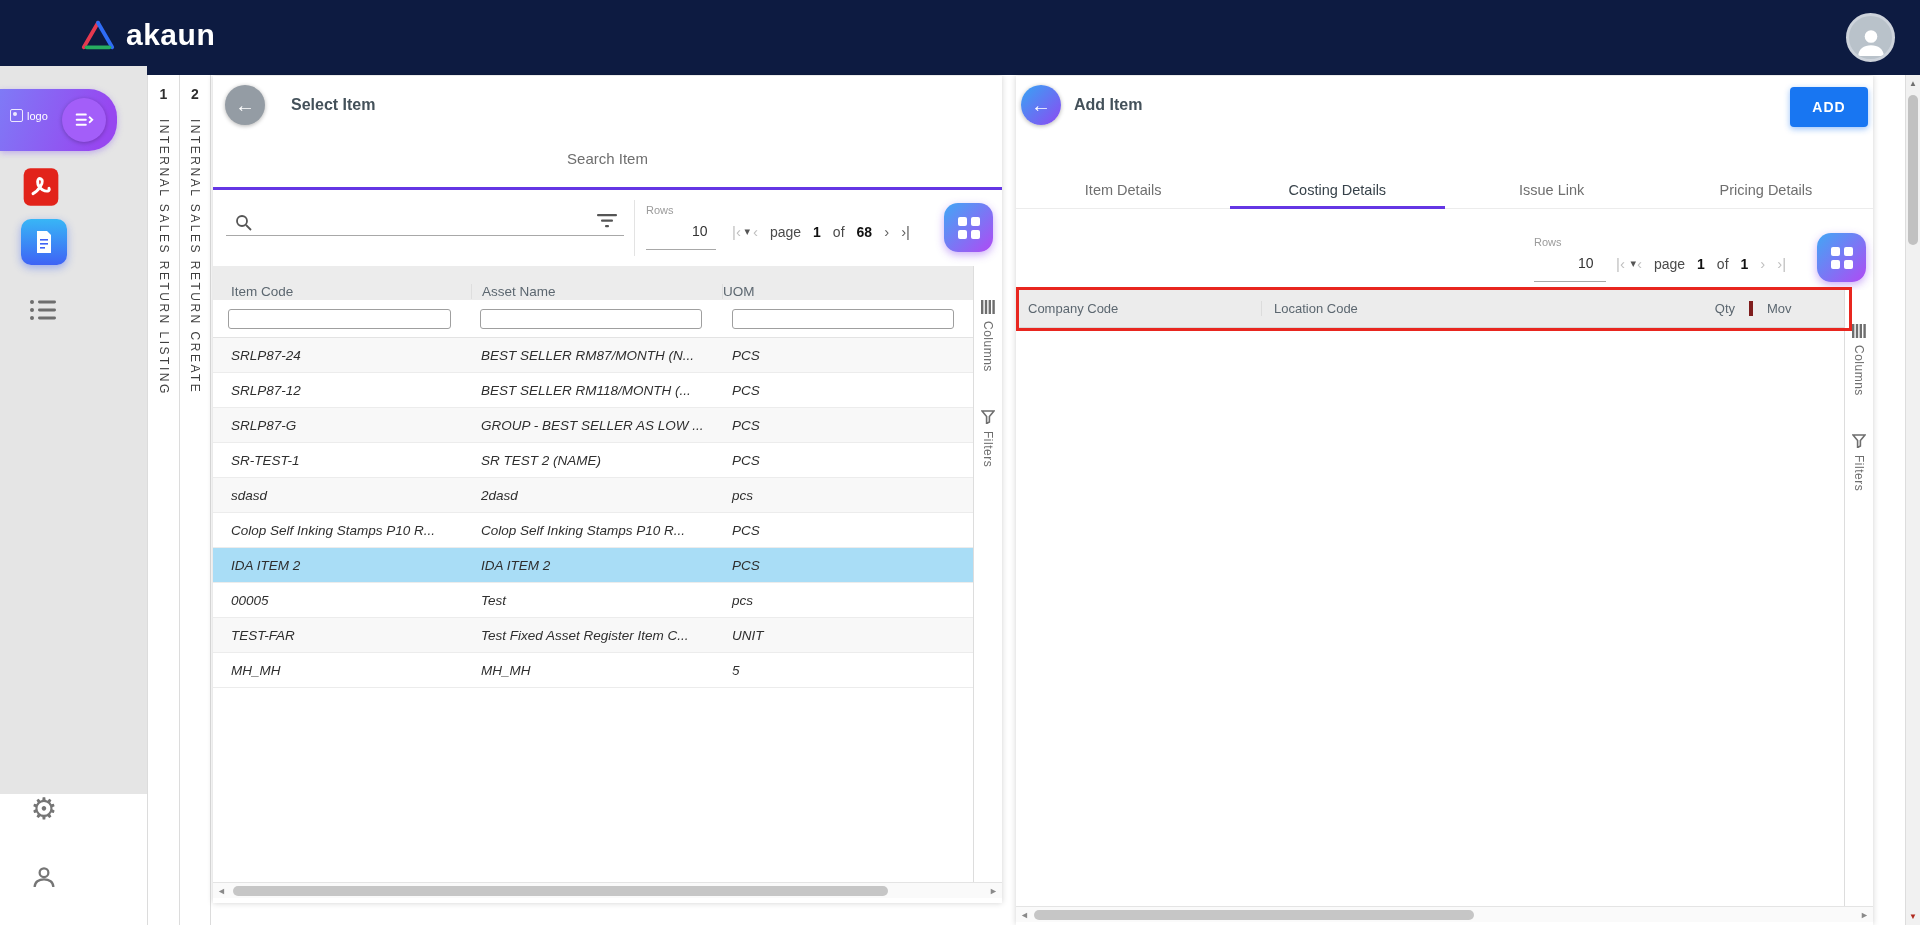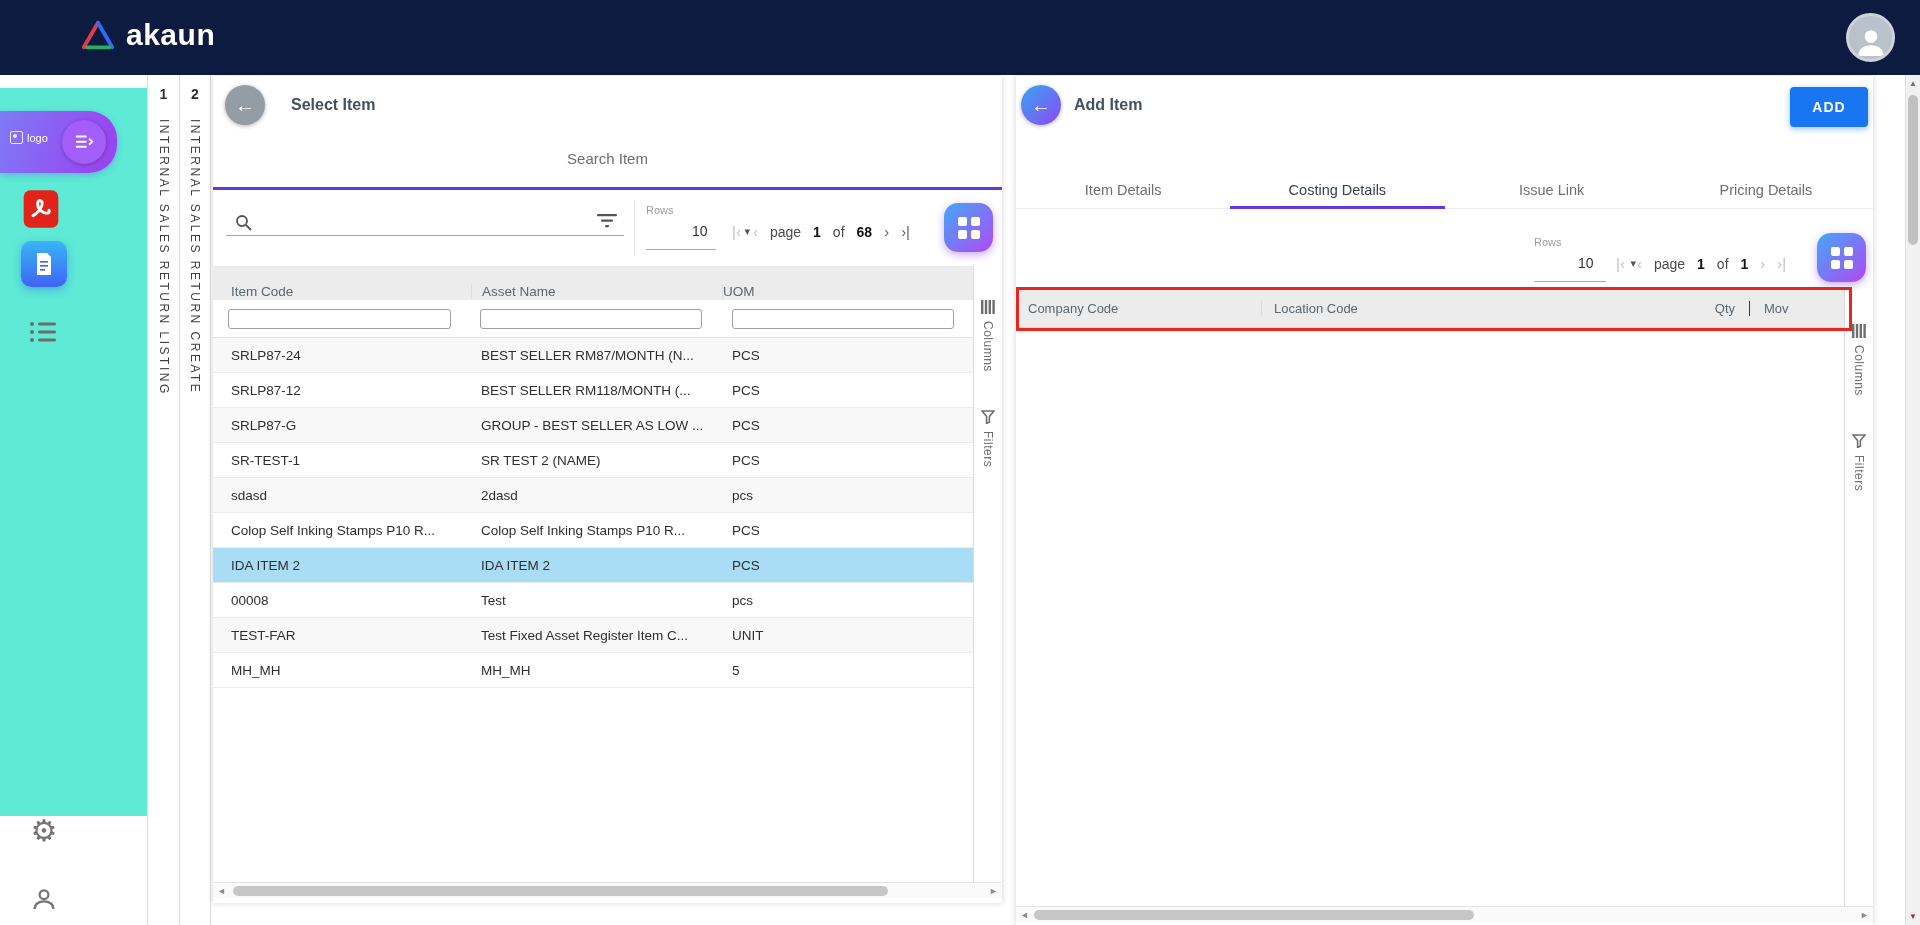--- a/index.html
+++ b/index.html
@@ -8,21 +8,21 @@
   .root { position:relative; width:1920px; height:925px; background:#fff; overflow:hidden; }
 
   
   .topbar { position:absolute; left:0; top:0; width:1920px; height:75px; background:#0d1b41; }
   .brand { position:absolute; left:80px; top:18px; display:flex; align-items:center; gap:10px; cursor:pointer; }
   .brand-name { color:#fff; font-size:30px; font-weight:bold; letter-spacing:.5px; }
   .avatar { position:absolute; right:25px; top:13px; width:49px; height:49px; border-radius:50%;
             background:#b9c2ca; border:3px solid #cdd3db; display:flex; align-items:flex-end; justify-content:center; overflow:hidden; cursor:pointer; }
 
   
-  .rail { position:absolute; left:0; top:88px; width:147px; height:728px; background:#5eead4; }
+  .rail { position:absolute; left:0; top:66px; width:147px; height:728px; background:#e5e5e5; }
   .logo-box { position:absolute; left:0; top:23px; width:117px; height:62px; border-radius:0 28px 28px 0;
               background:linear-gradient(110deg,#7f7af6 0%,#9747f0 85%); box-shadow:0 2px 6px rgba(120,70,240,.35); cursor:pointer; }
   .logo-broken { position:absolute; left:10px; top:20px; width:13px; height:13px; border:1.5px solid rgba(255,255,255,.85); border-radius:2px; }
   .logo-broken::after { content:""; position:absolute; left:2px; top:2px; width:4px; height:4px; border-radius:50%; background:rgba(255,255,255,.85); }
   .logo-alt { position:absolute; left:27px; top:21px; font-size:11px; color:#fff; }
   .menu-circle { position:absolute; right:11px; top:9px; width:44px; height:44px; border-radius:50%;
                  background:#a35ef9; box-shadow:0 1px 4px rgba(0,0,0,.25); display:flex; align-items:center; justify-content:center; cursor:pointer; }
   .rail-btn { position:absolute; cursor:pointer; display:flex; align-items:center; justify-content:center; }
   .rail-pdf { left:22px; top:101px; width:38px; height:40px; }
   .rail-doc { left:21px; top:153px; width:46px; height:46px; border-radius:10px;
@@ -99,21 +99,21 @@
   .th { font-size:13.5px; color:#5c6770; }
   .th.c0 { width:258px; padding-left:18px; }
   .th.c1 { width:251px; padding-left:10px; border-left:1px solid #dedede; }
   .th.c2 { width:251px; border-left:1px solid #dedede; }
   .tfilter { position:absolute; left:0; top:224px; width:760px; height:38px; background:#fff;
              border-bottom:1px solid #e3e3e3; display:flex; align-items:center; }
   .tfilter input { height:20px; border:1px solid #9f9f9f; border-radius:3px; outline:none; font-size:12px; padding:0 5px; color:#333; background:#fff; }
   .tfilter .f0 { margin-left:15px; width:223px; }
   .tfilter .f1 { margin-left:29px; width:222px; }
   .tfilter .f2 { margin-left:30px; width:222px; }
-  .tbody { position:absolute; left:0; top:262px; width:760px; }
+  .tbody { position:absolute; left:0; top:262px; width:760px;font-style:italic; }
   .trow { display:flex; align-items:center; height:35px; border-bottom:1px solid #ececec; background:#fff; cursor:pointer; }
   .trow.alt { background:#f8f8f8; }
   .trow.selected { background:#a9ddf6; }
   .tcell { font-size:13.5px; color:#2f2f2f; overflow:hidden; white-space:nowrap; text-overflow:ellipsis; }
   .tcell.c0 { width:258px; padding-left:18px; }
   .tcell.c1 { width:251px; padding-left:10px; }
   .tcell.c2 { width:251px; padding-left:10px; }
 
   
   .side-strip { position:absolute; top:0; width:29px; border-left:1px solid #ddd; display:flex; flex-direction:column;
@@ -141,21 +141,21 @@
   .rtab { flex:1; text-align:center; font-size:14.5px; color:#6f6f6f; line-height:38px; cursor:pointer; }
   .rtab.active { color:#37424a; }
   .rtab-underline { position:absolute; top:130px; height:3px; background:#6436e4; }
 
   .rthead { position:absolute; left:0; top:214px; width:828px; height:38px; background:#ececec;
             display:flex; align-items:center; border-bottom:1px solid #d8d8d8; }
   .rth { font-size:13px; color:#5c6770; }
   .rth.c0 { width:245px; padding-left:12px; }
   .rth.c1 { width:253px; padding-left:12px; border-left:1px solid #dcdcdc; }
   .rth.c2 { width:235px; text-align:right; padding-right:14px; }
-  .rth.c3 { flex:1; padding-left:14px; border-left:1px solid #7f1d1d; overflow:hidden; white-space:nowrap; }
+  .rth.c3 { flex:1; padding-left:14px; border-left:4px solid #7f1d1d; overflow:hidden; white-space:nowrap; }
   .red-annotation { position:absolute; left:0; top:211px; width:836px; height:44px; border:3px solid #e8261f;
                     pointer-events:none; z-index:5; }
 
   
   .page-scrollbar { position:absolute; left:1905px; top:75px; width:15px; height:850px; background:#f1f1f1; border-left:1px solid #ddd; }
   .ps-up   { position:absolute; top:4px; left:0; width:100%; text-align:center; font-size:8px; color:#6f6f6f; cursor:pointer; }
   .ps-thumb{ position:absolute; top:20px; left:2px; width:10px; height:150px; background:#c1c1c1; border-radius:5px; cursor:pointer; }
   .ps-down { position:absolute; bottom:4px; left:0; width:100%; text-align:center; font-size:8px; color:#b02a1e; cursor:pointer; }
 </style>
 </head>
@@ -336,21 +336,21 @@
           <div class="tcell c0">Colop Self Inking Stamps P10 R...</div>
           <div class="tcell c1">Colop Self Inking Stamps P10 R...</div>
           <div class="tcell c2">PCS</div>
         </div>
         <div class="trow alt selected">
           <div class="tcell c0">IDA ITEM 2</div>
           <div class="tcell c1">IDA ITEM 2</div>
           <div class="tcell c2">PCS</div>
         </div>
         <div class="trow">
-          <div class="tcell c0">00008</div>
+          <div class="tcell c0">00005</div>
           <div class="tcell c1">Test</div>
           <div class="tcell c2">pcs</div>
         </div>
         <div class="trow alt">
           <div class="tcell c0">TEST-FAR</div>
           <div class="tcell c1">Test Fixed Asset Register Item C...</div>
           <div class="tcell c2">UNIT</div>
         </div>
         <div class="trow">
           <div class="tcell c0">MH_MH</div>

